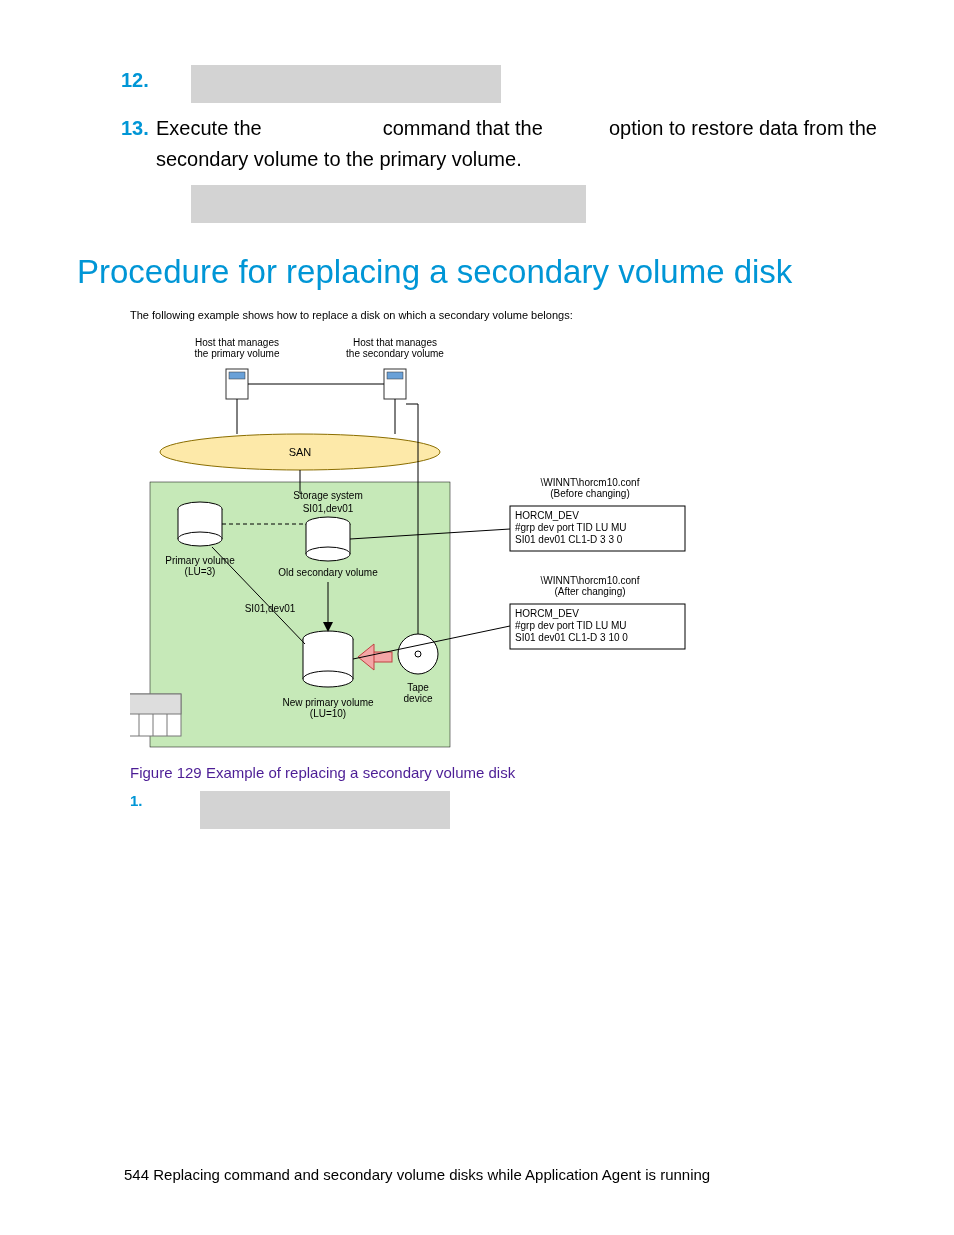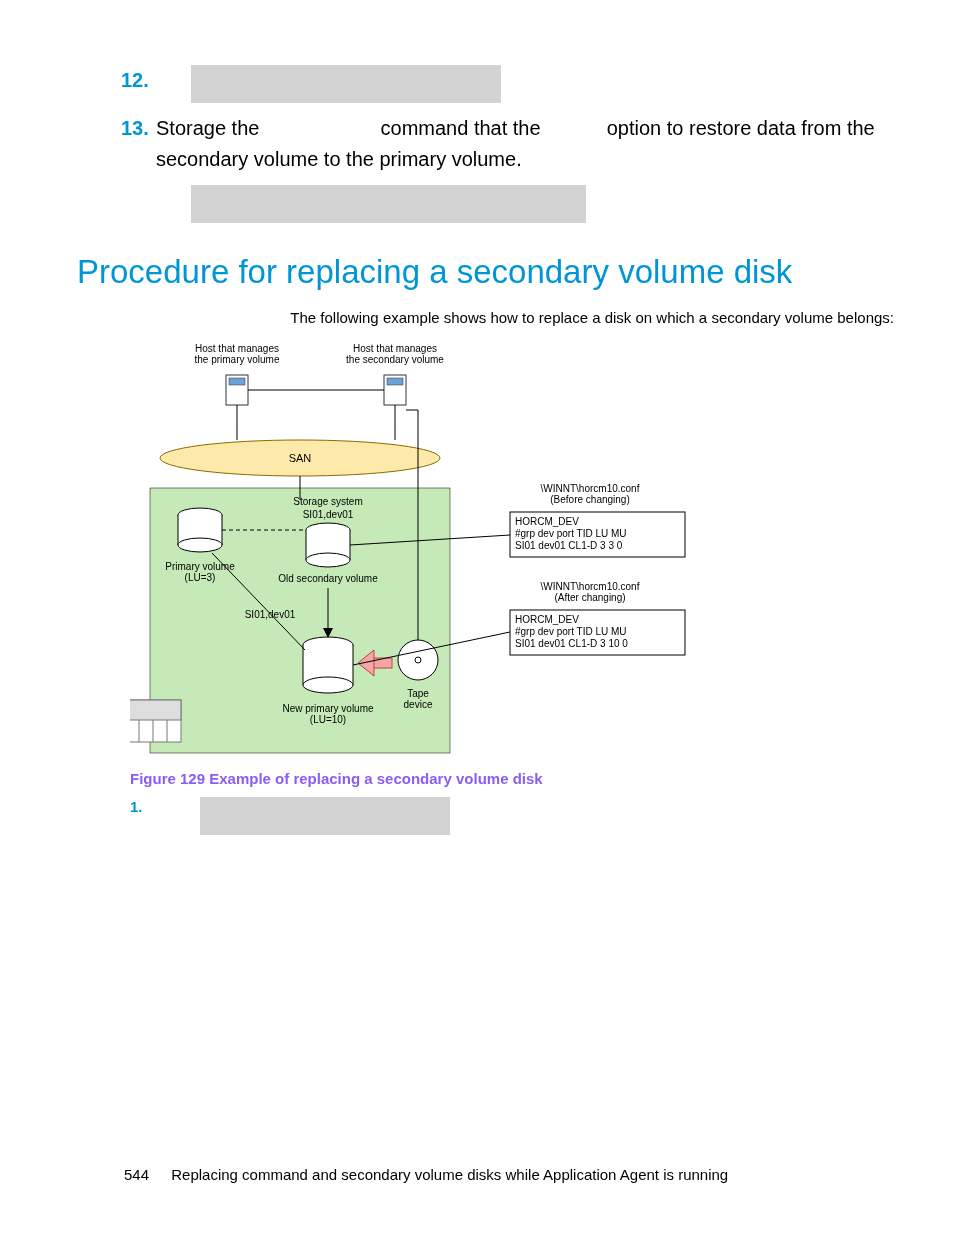--- a/index.html
+++ b/index.html
@@ -45,31 +45,30 @@
   .code-block.w2 { width: 395px; }
   .code-block.w3 { width: 250px; }
   h1.section {
     color: #0096d6;
     font-weight: 300;
     font-size: 33px;
     margin: 30px 0 16px 12px;
     font-family: Arial, Helvetica, sans-serif;
   }
   .body-text {
-    font-size: 15px;
+    font-size: 11px;
     margin: 0 0 10px 65px;
     line-height: 1.5;
-    text-align: right;
   }
   .figure-wrap {
     margin: 8px 0 6px 65px;
   }
   .figure-caption {
-    color: #8b5cf6;
-    font-weight: bold;
+    color: #4c1d95;
+    font-weight: normal;
     font-size: 15px;
     margin: 6px 0 8px 65px;
   }
   ol.substeps {
     list-style: none;
     padding: 0;
     margin: 0 0 6px 65px;
     font-size: 15px;
     line-height: 1.55;
   }
@@ -84,38 +83,38 @@
     color: #0096d6;
     font-weight: bold;
   }
   .footer {
     position: absolute;
     bottom: 52px;
     left: 124px;
     font-size: 15px;
     color: #000;
   }
-  .footer .pn { margin-right: 18px; }
+  .footer .pn { margin-right: 0; }
   
   svg text { font-family: Arial, Helvetica, sans-serif; }
 </style>
 </head>
 <body>
 
 <div class="page">
 
   <ol class="steps">
     <li>
       <span class="num">12.</span>
       <div class="code-block w1"></div>
     </li>
     <li>
       <span class="num">13.</span>
       <span>
-        <span>Storage the </span>
+        <span>Execute the </span>
         <span style="display:inline-block;width:110px"></span>
         <span> command that the </span>
         <span style="display:inline-block;width:55px"></span>
         <span> option to restore data from the secondary volume to the primary volume.</span>
       </span>
       <div class="code-block w2"></div>
     </li>
   </ol>
 
   <h1 class="section">Procedure for replacing a secondary volume disk</h1>

